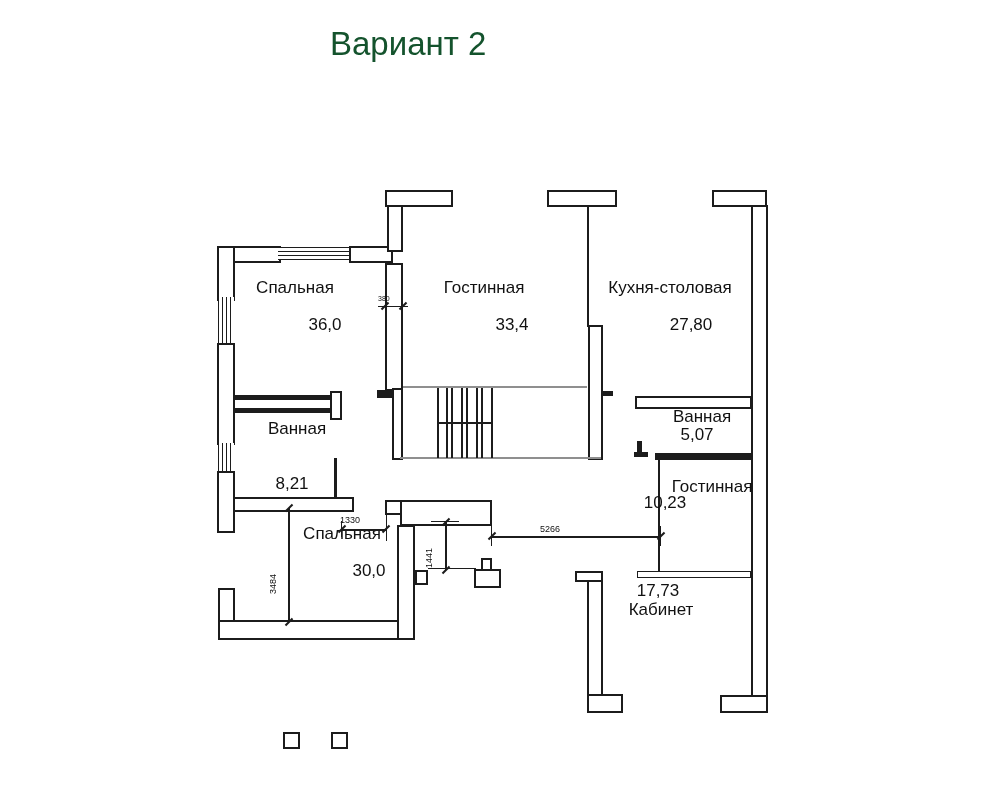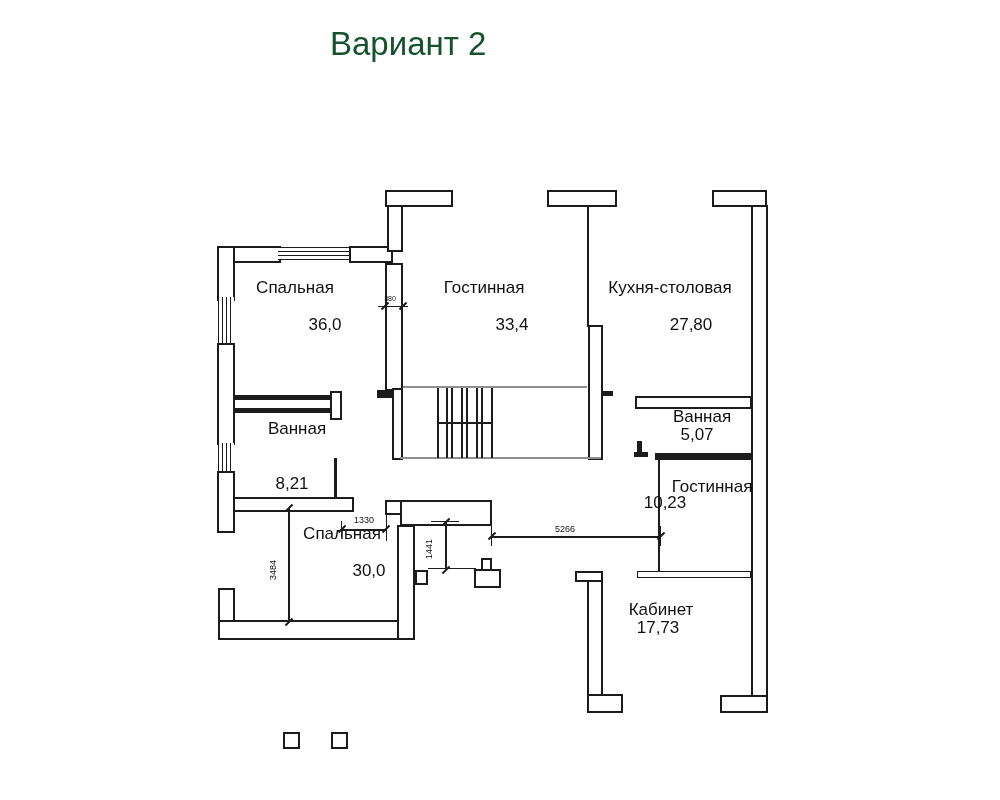--- a/index.html
+++ b/index.html
@@ -6,21 +6,21 @@
   #canvas{position:relative;width:1000px;height:800px;background:#fff;overflow:hidden;
           font-family:"Liberation Sans",sans-serif;color:#111;}
   .title{position:absolute;left:330px;top:22px;font-size:33px;line-height:43px;color:#14532d;}
   .w {position:absolute;background:#fff;border:2px solid #1c1c1c;box-sizing:border-box;}
   .w1{position:absolute;background:#fff;border:1px solid #1c1c1c;box-sizing:border-box;}
   .b {position:absolute;background:#1c1c1c;}
   .gl{position:absolute;background:#8f8f8f;}
   .winh{position:absolute;background:repeating-linear-gradient(to bottom,#1c1c1c 0 1px,#fff 1px 4px);}
   .winv{position:absolute;background:repeating-linear-gradient(to right,#1c1c1c 0 1px,#fff 1px 4px);}
   .lbl{position:absolute;font-size:17px;text-align:center;white-space:nowrap;}
-  .dim{position:absolute;font-size:9px;text-align:center;white-space:nowrap;}
+  .dim{position:absolute;font-size:9px;white-space:nowrap;}
   .t380{font-size:7px;}
   .dimv{writing-mode:vertical-rl;transform:rotate(180deg);}
   .tk{position:absolute;width:10px;height:2px;background:#1c1c1c;transform:rotate(-45deg);}
 </style>
 </head>
 <body>
 
 <div id="canvas">
 
   <div class="title">
@@ -101,21 +101,21 @@
   <div class="lbl" style="left:621px;top:315px;width:140px">27,80</div>
   <div class="lbl" style="left:237px;top:419px;width:120px">Ванная</div>
   <div class="lbl" style="left:232px;top:474px;width:120px">8,21</div>
   <div class="lbl" style="left:642px;top:407px;width:120px">Ванная</div>
   <div class="lbl" style="left:637px;top:425px;width:120px">5,07</div>
   <div class="lbl" style="left:652px;top:477px;width:120px">Гостинная</div>
   <div class="lbl" style="left:605px;top:493px;width:120px">10,23</div>
   <div class="lbl" style="left:282px;top:524px;width:120px">Спальная</div>
   <div class="lbl" style="left:309px;top:561px;width:120px">30,0</div>
   <div class="lbl" style="left:601px;top:600px;width:120px">Кабинет</div>
-  <div class="lbl" style="left:598px;top:618px;width:120px">17,73</div>
+  <div class="lbl" style="left:598px;top:581px;width:120px">17,73</div>
 
   <div class="dim t380" style="left:378px;top:295px;width:24px">380</div>
   <div class="b" style="left:378px;top:306px;width:30px;height:1px"></div>
   <div class="tk" style="left:380px;top:305px"></div>
   <div class="tk" style="left:398px;top:305px"></div>
 
   <div class="dim" style="left:340px;top:515px;width:48px">1330</div>
   <div class="b" style="left:342px;top:529px;width:45px;height:2px"></div>
   <div class="b" style="left:341px;top:521px;width:1px;height:16px"></div>
   <div class="b" style="left:386px;top:511px;width:1px;height:30px"></div>

